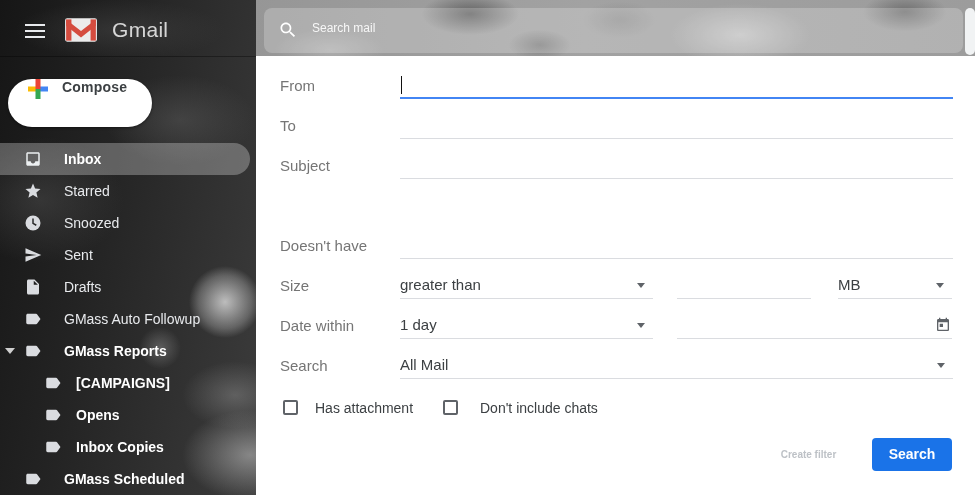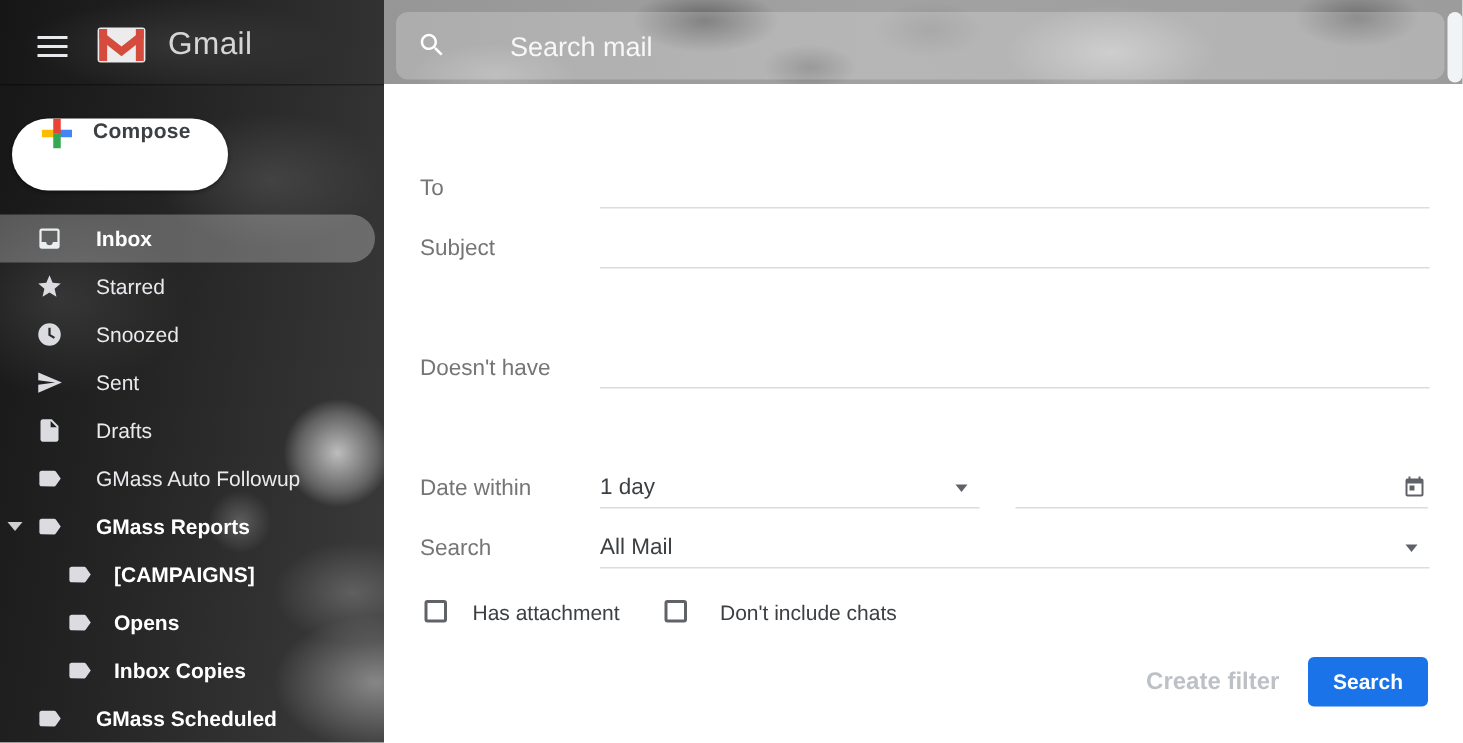--- a/index.html
+++ b/index.html
@@ -60,22 +60,22 @@
   .nlabel.bold { font-weight:700; color:#fff; }
   .ncount { position:absolute; right:16px; top:9px; font-size:16px; font-weight:700; color:#fff; }
   .expander { position:absolute; left:5px; top:13px; width:0; height:0;
     border-left:5px solid transparent; border-right:5px solid transparent;
     border-top:6px solid #cfcfcf; }
 
   
   .search-box { position:absolute; left:264px; top:8px; width:699px; height:45px;
     background:rgba(255,255,255,.22); border-radius:8px; cursor:text; }
   .search-icon { position:absolute; left:14px; top:12px; width:20px; height:20px; }
-  .search-placeholder { position:absolute; left:48px; top:13px; font-size:18px;
-    color:rgba(255,255,255,.9);margin-left:28px; }
+  .search-placeholder { position:absolute; left:48px; top:13px; font-size:12px;
+    color:rgba(255,255,255,.9); }
 
   .scrollbar-thumb { position:absolute; left:965px; top:8px; width:10px; height:47px;
     background:#f1f3f4; border-radius:5px; cursor:pointer; }
 
   
   .panel { position:absolute; left:256px; top:56px; width:719px; height:439px; background:#fff; }
   .frow { position:absolute; left:0; width:719px; height:28px; }
   .flabel { position:absolute; left:24px; bottom:5px; font-size:15px; color:#757575; white-space:nowrap; }
   .finput { position:absolute; left:144px; top:0; height:28px; width:553px;
     border-bottom:1px solid #dadce0; cursor:text; }
@@ -89,21 +89,21 @@
     border-top:5px solid #5f6368; }
   .plain-input { position:absolute; top:0; height:28px; border-bottom:1px solid #dadce0; cursor:text; }
   .cal-icon { position:absolute; right:1px; bottom:5px; width:16px; height:16px; }
 
   .cb-row { position:absolute; top:343px; left:0; width:719px; height:18px;text-align:center; }
   .cb-box { position:absolute; top:1px; width:15px; height:15px;
     border:2px solid #5f6368; border-radius:2px; background:#fff; cursor:pointer; }
   .cb-label { position:absolute; top:1px; font-size:14px; color:#3c4043; white-space:nowrap; cursor:pointer; }
 
   .btn-create { position:absolute; left:505px; top:382px; width:95px; height:33px;
-    line-height:33px; text-align:center; font-size:16px; font-weight:700;
+    line-height:33px; text-align:center; font-size:10px; font-weight:700;
     color:#bdc1c6; border-radius:4px; cursor:default; }
   .btn-search { position:absolute; left:616px; top:382px; width:80px; height:33px;
     line-height:33px; text-align:center; font-size:14px; font-weight:700;
     color:#fff; background:#1a73e8; border-radius:4px; cursor:pointer; }
 </style>
 </head>
 <body>
 
 <div class="stage">
 
@@ -253,37 +253,55 @@
             <path fill="#dadce0" d="M17.63 5.84C17.27 5.33 16.67 5 16 5L5 5.01C3.9 5.01 3 5.9 3 7v10c0 1.1.9 1.99 2 1.99L16 19c.67 0 1.27-.33 1.63-.84L22 12l-4.37-6.16z"></path>
           </svg>
       </span>
       <span class="nlabel bold">GMass Scheduled</span>
       <span class="ncount">1</span>
     </div>
   </div>
 
   <div class="panel">
 
+    <div class="frow" style="top:15px">
+      <span class="flabel">From</span>
+      <div class="finput focused">
+          <span class="cursor"></span>
+        </div>
+    </div>
 
     <div class="frow" style="top:55px">
       <span class="flabel">To</span>
       <div class="finput"></div>
     </div>
 
     <div class="frow" style="top:95px">
       <span class="flabel">Subject</span>
       <div class="finput"></div>
     </div>
 
 
     <div class="frow" style="top:175px">
       <span class="flabel">Doesn't have</span>
       <div class="finput"></div>
     </div>
 
+    <div class="frow" style="top:215px">
+      <span class="flabel">Size</span>
+      <div class="dd" style="left:144px;width:253px">
+        <span class="dd-text">greater than</span>
+        <span class="dd-arrow"></span>
+      </div>
+      <div class="plain-input" style="left:421px;width:134px"></div>
+      <div class="dd" style="left:582px;width:114px">
+        <span class="dd-text">MB</span>
+        <span class="dd-arrow"></span>
+      </div>
+    </div>
 
     <div class="frow" style="top:255px">
       <span class="flabel">Date within</span>
       <div class="dd" style="left:144px;width:253px">
         <span class="dd-text">1 day</span>
         <span class="dd-arrow"></span>
       </div>
       <div class="plain-input" style="left:421px;width:275px">
         <svg class="cal-icon" viewBox="0 0 24 24">
           <path fill="#5f6368" d="M19 3h-1V1h-2v2H8V1H6v2H5c-1.11 0-1.99.9-1.99 2L3 19c0 1.1.89 2 2 2h14c1.1 0 2-.9 2-2V5c0-1.1-.9-2-2-2zm0 16H5V8h14v11zM7 10h5v5H7z"></path>

